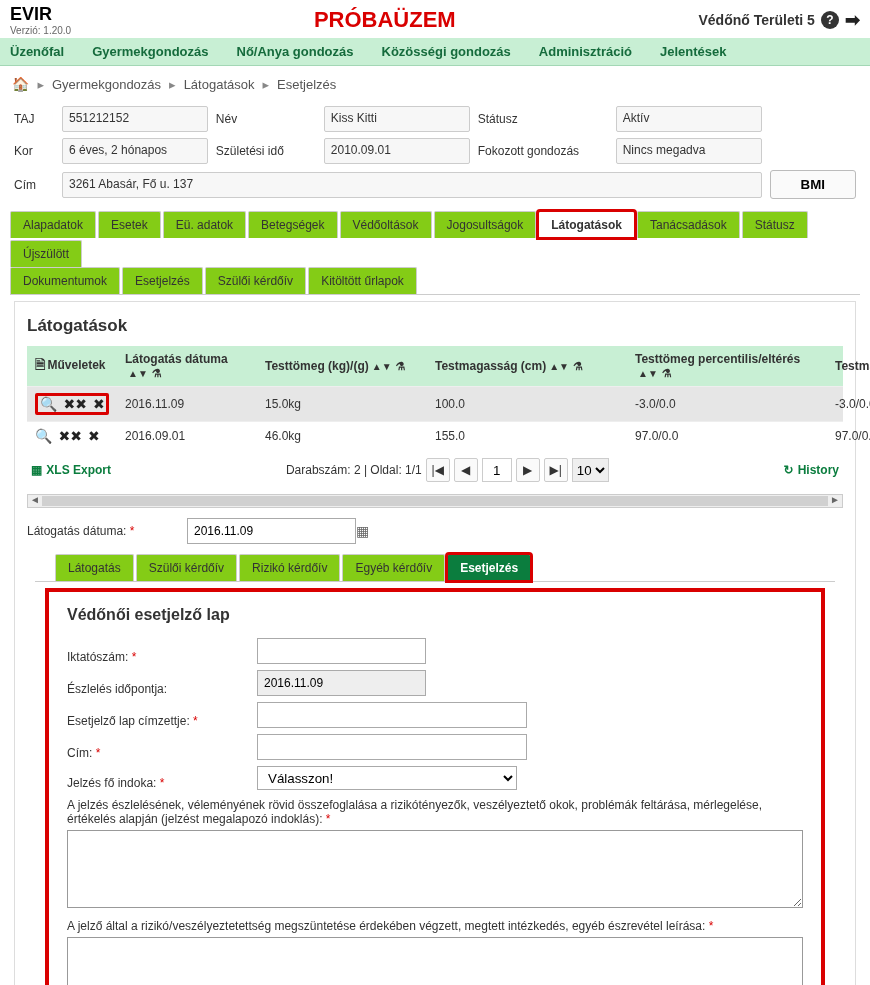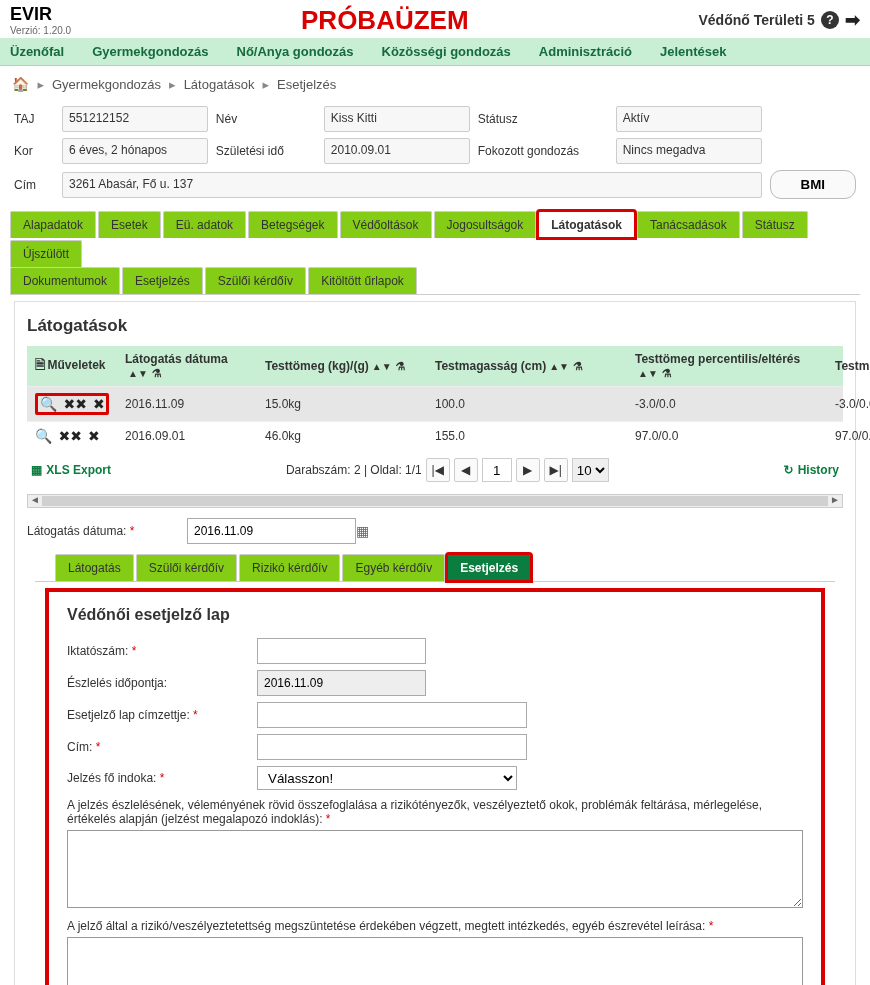--- a/index.html
+++ b/index.html
@@ -12,21 +12,21 @@
     width: 870px;
   }
   .topbar {
     display: flex;
     align-items: center;
     padding: 4px 10px 2px 10px;
     height: 38px;
   }
   .app-title { color: #000000; font-size: 18px; font-weight: bold; }
   .app-ver { font-size: 10px; color: #666; }
-  .center-title { flex: 1; text-align: center; color: #d90000; font-size: 26px; font-weight: bold; }
+  .center-title { flex: 1; text-align: center; color: #d90000; font-size: 22px; font-weight: bold; }
   .user-area { display: flex; align-items: center; gap: 6px; font-weight: bold; font-size: 14px; }
   .circ-icon { width: 18px; height: 18px; border-radius: 50%; background: #333; color: #fff; display: inline-flex; align-items: center; justify-content: center; font-size: 12px; font-weight: bold;}
   .logout-icon { font-size: 18px; color:#222; font-weight: bold;}
   .mainnav {
     background: #c8efd4;
     display: flex;
     padding: 0 10px;
     height: 28px;
     align-items: center;
     gap: 28px;
@@ -47,21 +47,21 @@
     gap: 6px 8px;
     padding: 4px 14px 10px 14px;
     align-items: center;
   }
   .info-grid .lbl { color: #333; font-size: 12px; text-align: left;}
   .info-grid .val {
     border: 1px solid #ccc; background: #f7f7f7; padding: 4px 6px; min-height: 26px;
     font-size: 12px; color: #333; border-radius: 2px;
   }
   .bmi-btn {
-    border: 1px solid #bbb; background: #fafafa; padding: 6px 30px; border-radius: 11px;
+    border: 1px solid #bbb; background: #fafafa; padding: 6px 30px; border-radius: 3px;
     font-weight: bold; cursor: pointer;
   }
   .tabs, .subtabs {
     display: flex; flex-wrap: wrap; gap: 2px; padding: 2px 10px 0 10px;
   }
   .tab {
     border: 1px solid #ccc; border-bottom: none; padding: 6px 12px;
     background: #84cc16; font-size: 12px; cursor: pointer; border-radius: 2px 2px 0 0;
     position: relative;
   }
@@ -111,21 +111,21 @@
     border:1px solid #aaa; padding:4px 6px; min-width:120px; font-size:12px; height:26px;
   }
   .subtabs { margin-top:8px; margin-left: 18px;}
   .subtabs .tab.green-active {
     outline:3px solid #d90000; outline-offset:-1px; background:#0b7d3e; color:#fff; font-weight:bold;
   }
   .panel-red {
     border: 4px solid #d90000; margin: 6px 18px 12px 18px; padding: 14px 18px 18px 18px;
   }
   .panel-red h4 { margin:0 0 14px 0; font-size:16px; }
-  .frow { display:flex; align-items:center; margin:6px 0; font-size:12px;}
+  .frow { display:flex; align-items:flex-end; margin:6px 0; font-size:12px;}
   .frow .lab { width:190px;}
   .sel { border:1px solid #aaa; height:24px; width:260px; padding:2px 6px; background:#fff;}
   .wide-input { width:270px;}
   .ta { width:100%; height:78px; border:1px solid #999; resize:vertical; font-family:inherit;}
   .desc { font-size:12px; margin:8px 0 4px 0;}
   .cal-ic { color:#666; font-size:14px; cursor:pointer;}
   .ops-head-ic { font-size:13px; margin-right:2px;}
 </style>
 </head>
 <body>

